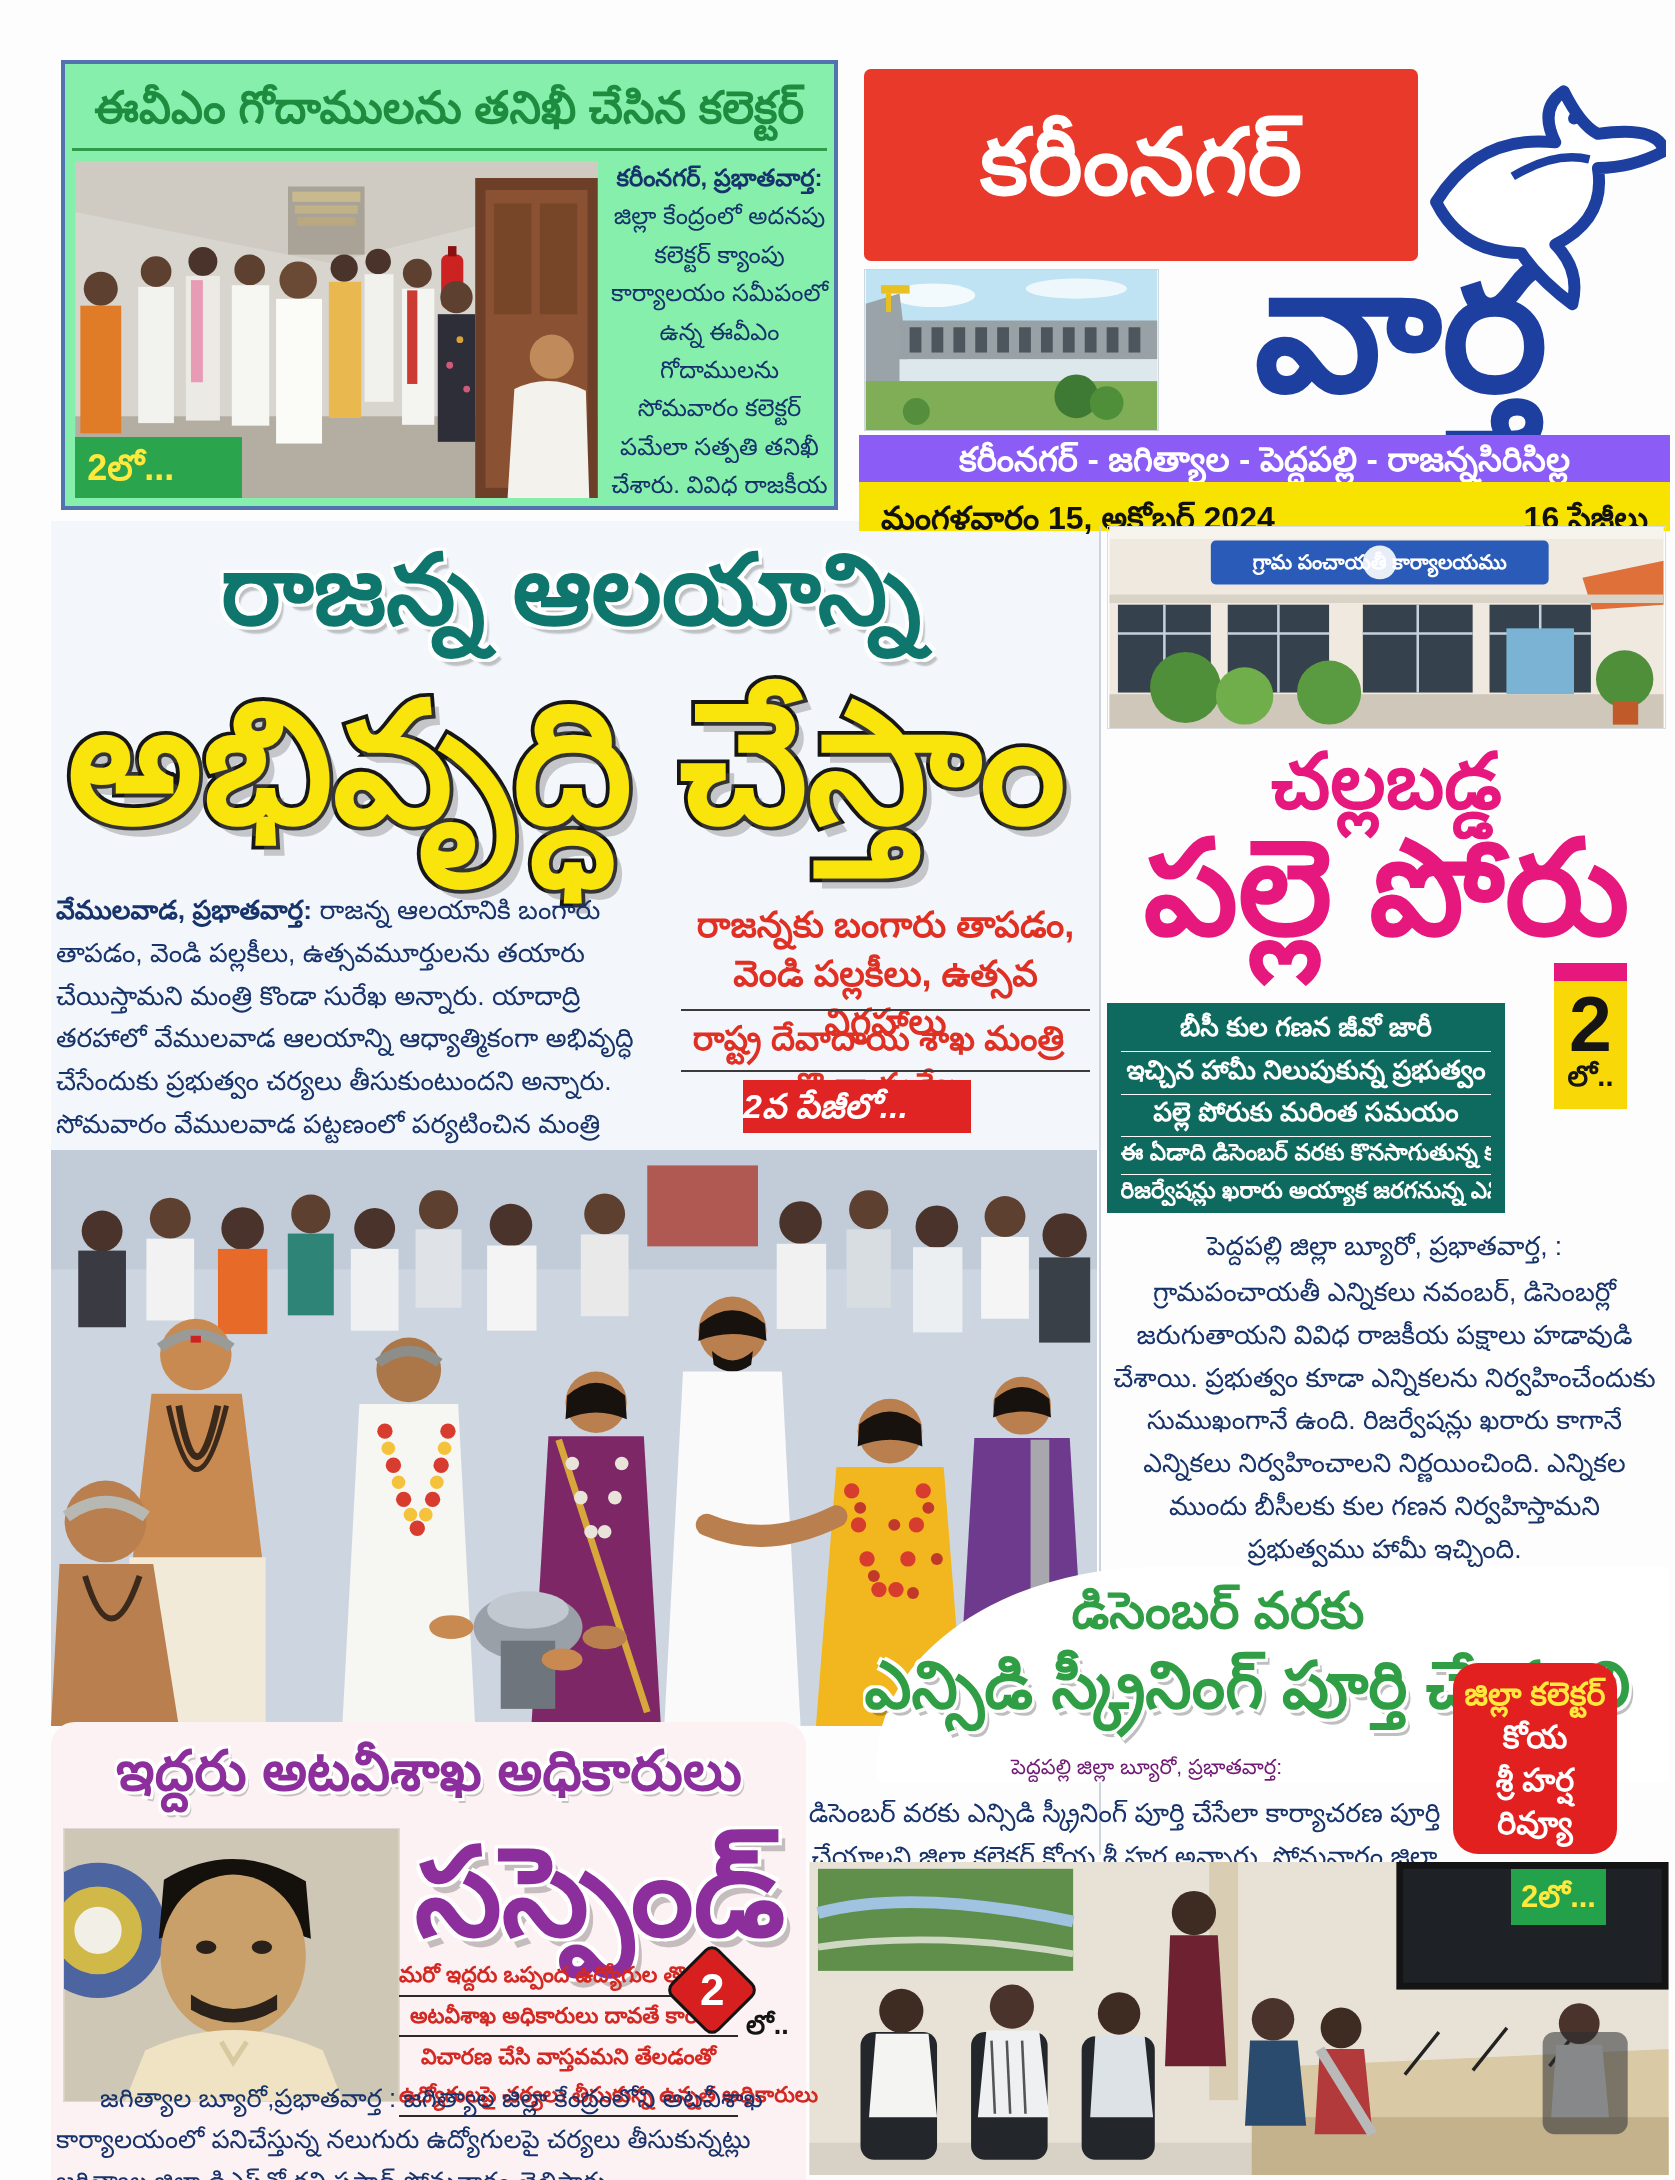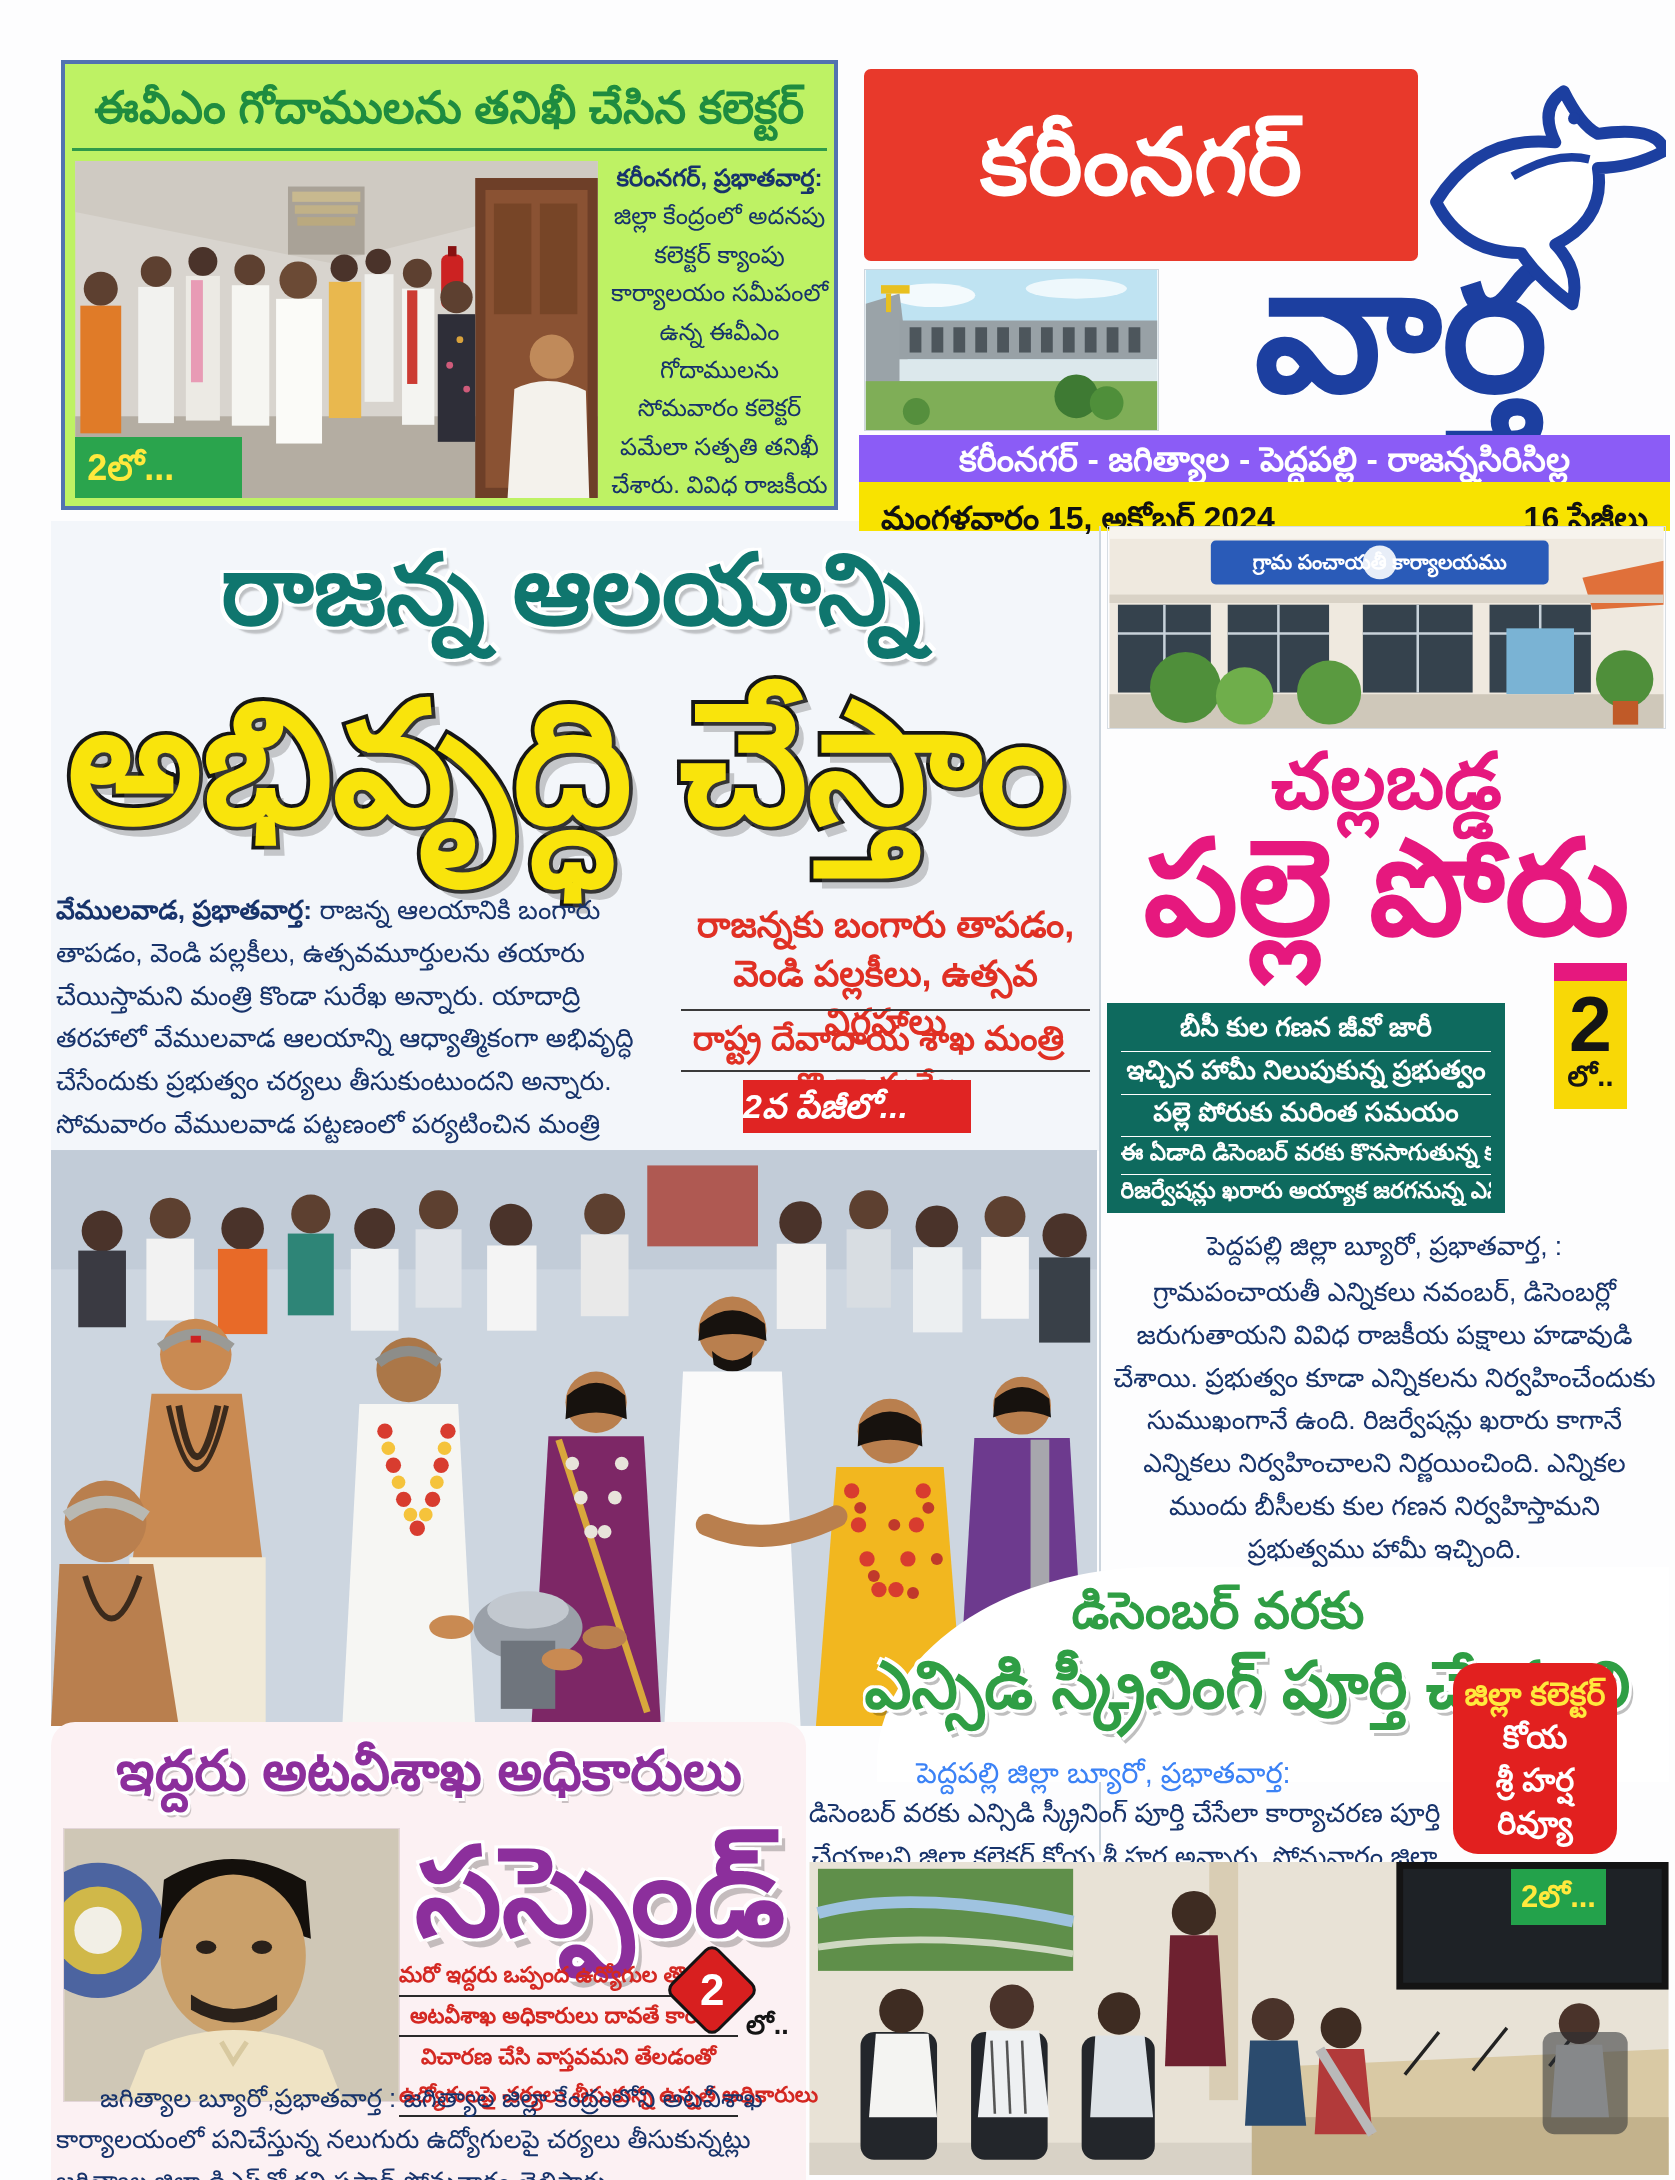--- a/index.html
+++ b/index.html
@@ -2,21 +2,21 @@
 <html style="font-size:13.6px"><head>
 <meta charset="utf-8">
 <style>
   html,body{margin:0;padding:0;background:#ffffff;}
   #page{position:relative;width:1675px;height:2181px;background:#fdfdfe;overflow:hidden;
         font-family:"Liberation Sans","DejaVu Sans",sans-serif;}
   .abs{position:absolute;box-sizing:border-box;}
   .b{font-weight:bold;}
   .body-text{color:#17336b;font-size:26.4px;line-height:1.62;}
   
-  .evm-box{left:61px;top:60px;width:777px;height:450px;background:#bef264;border:4.3px solid #5272b0;}
+  .evm-box{left:61px;top:60px;width:777px;height:450px;background:#86efac;border:4.3px solid #5272b0;}
   .evm-headline{left:6.8px;top:5.1px;width:755px;height:82px;line-height:78px;font-size:45px;font-weight:bold;
     color:#1e8c3f;text-align:center;border-bottom:3.4px solid #2e9a4a;white-space:nowrap;overflow:hidden;}
   .evm-photo{left:10.2px;top:97px;width:523px;height:337px;}
   .evm-jump{left:10.2px;top:373px;width:167px;height:61px;background:#2aa44d;color:#ffe93d;
     font-size:36px;font-weight:bold;line-height:61px;padding-left:12px;}
   .evm-textcol{left:543px;top:95px;width:223px;height:342px;font-size:24px;line-height:1.6;
     color:#17336b;text-align:center;overflow:hidden;}
   .evm-dateline{font-weight:bold;}
   
   .masthead{left:859px;top:60px;width:811px;height:460px;}
@@ -65,21 +65,21 @@
   .teal-line.small{font-size:23px;}
   .vp-dateline{left:1107px;top:1225px;width:555px;text-align:center;font-size:26.4px;color:#17336b;line-height:1.6;}
   .vp-body{left:1107px;top:1271px;width:555px;height:317px;text-align:center;}
   
   .ncd-blob{left:877px;top:1567px;width:792px;height:215px;background:#fff;border-top-left-radius:281px 196px;}
   .ncd-kicker{left:937px;top:1581px;width:562px;text-align:center;font-size:51px;font-weight:bold;color:#2f9e44;
     text-shadow:-2.6px -2.6px 0 #fff,2.6px -2.6px 0 #fff,-2.6px 2.6px 0 #fff,2.6px 2.6px 0 #fff;white-space:nowrap;}
   .ncd-headline{left:843px;top:1647px;width:809px;text-align:center;font-size:66px;font-weight:bold;color:#2f9e44;
     text-shadow:-2.6px -2.6px 0 #fff,2.6px -2.6px 0 #fff,-2.6px 2.6px 0 #fff,2.6px 2.6px 0 #fff,4.3px 6px 0 rgba(0,0,0,.25);
     white-space:nowrap;}
-  .ncd-dateline{left:784px;top:1751px;width:639px;text-align:center;font-size:29px;color:#3b82f6;line-height:1.55;}
+  .ncd-dateline{left:827px;top:1751px;width:639px;text-align:center;font-size:21px;color:#701a75;line-height:1.55;}
   .ncd-body{left:805px;top:1792px;width:639px;height:213px;text-align:center;}
   .ncd-sidebox{left:1453px;top:1663px;width:164px;height:191px;background:#e2201f;display:flex;flex-direction:column;
     align-items:center;justify-content:space-evenly;padding:6.8px 3.4px;border-radius:25px;}
   .ncd-side-line{font-size:32px;font-weight:bold;color:#fff;line-height:1.2;white-space:nowrap;}
   .ncd-side-line.first{color:#ffe93d;}
   .ncd-photo{left:809px;top:1862px;width:860px;height:313px;}
   .ncd-jump{left:1511px;top:1869px;width:95px;height:56px;background:#23a24b;color:#ffe93d;
     font-size:31px;font-weight:bold;text-align:center;line-height:56px;}
   
   .sus-panel{left:51px;top:1722px;width:755px;height:458px;background:#fcf1f3;border-radius:24px 24px 0 0;}

